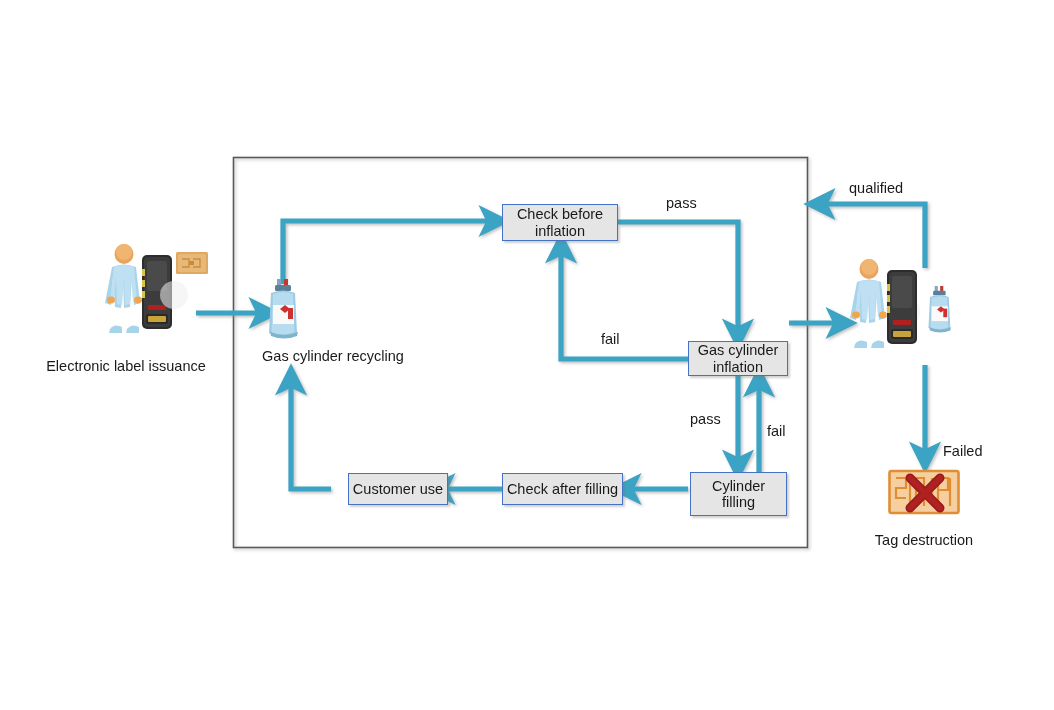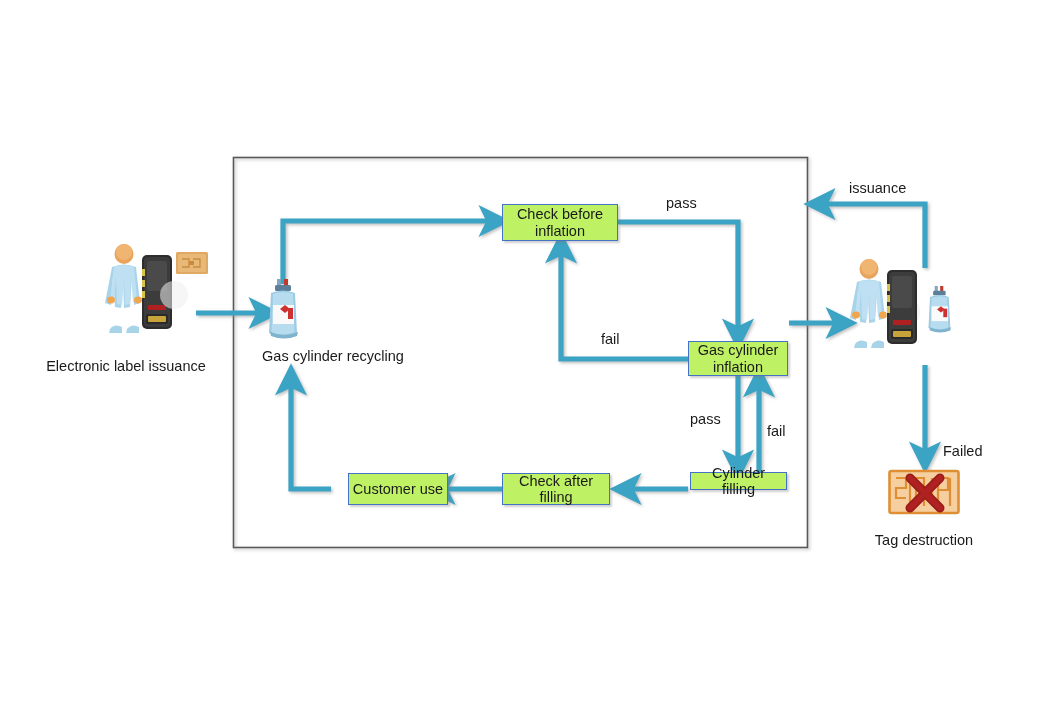--- a/index.html
+++ b/index.html
@@ -1,21 +1,21 @@
 <!DOCTYPE html>
 <html><head>
 <meta charset="utf-8">
 <style>
   html,body{margin:0;padding:0;background:#ffffff;}
   body{width:1054px;height:710px;font-family:"Liberation Sans",sans-serif;overflow:hidden;}
   #stage{position:relative;width:1054px;height:710px;background:#fff;}
   svg.layer{position:absolute;left:0;top:0;width:1054px;height:710px;}
 
   .pbox{
-    position:absolute;background:#bef264;border:1.6px solid #4472C4;
+    position:absolute;background:#e5e5e5;border:1.6px solid #4472C4;
     box-sizing:border-box;display:flex;align-items:center;justify-content:center;
     font-size:14.5px;color:#1a1a1a;line-height:1.12;text-align:center;
     box-shadow:1.5px 1.5px 2px rgba(120,120,120,.35);
   }
   .pbox span{display:block;}
   .elabel{
     position:absolute;font-size:14.5px;color:#1a1a1a;white-space:nowrap;
   }
   .caption{
     position:absolute;font-size:14.5px;color:#1a1a1a;white-space:nowrap;text-align:center;
@@ -188,44 +188,44 @@
     </span>
   </div>
 
   <div class="pbox" style="left:688px;top:341px;width:100px;height:35px;text-align:center;">
     <span>
       <span>Gas cylinder</span>
       <span>inflation</span>
     </span>
   </div>
 
-  <div class="pbox" style="left:690px;top:472px;width:97px;height:18px;">
+  <div class="pbox" style="left:690px;top:472px;width:97px;height:44px;">
     <span>
       <span>Cylinder</span>
       <span>filling</span>
     </span>
   </div>
 
-  <div class="pbox" style="left:502px;top:473px;width:108px;height:32px;">
+  <div class="pbox" style="left:502px;top:473px;width:121px;height:32px;">
     <span>
       <span>Check after filling</span>
     </span>
   </div>
 
   <div class="pbox" style="left:348px;top:473px;width:100px;height:32px;">
     <span>
       <span>Customer use</span>
     </span>
   </div>
 
   <div class="elabel" style="left:666px;top:195px;">pass</div>
 
   <div class="elabel" style="left:601px;top:331px;">fail</div>
 
   <div class="elabel" style="left:690px;top:411px;">pass</div>
 
   <div class="elabel" style="left:767px;top:423px;">fail</div>
 
-  <div class="elabel" style="left:849px;top:180px;">issuance</div>
+  <div class="elabel" style="left:849px;top:180px;">qualified</div>
 
   <div class="elabel" style="left:943px;top:443px;">Failed</div>
 
 </div>
 
 </body></html>

